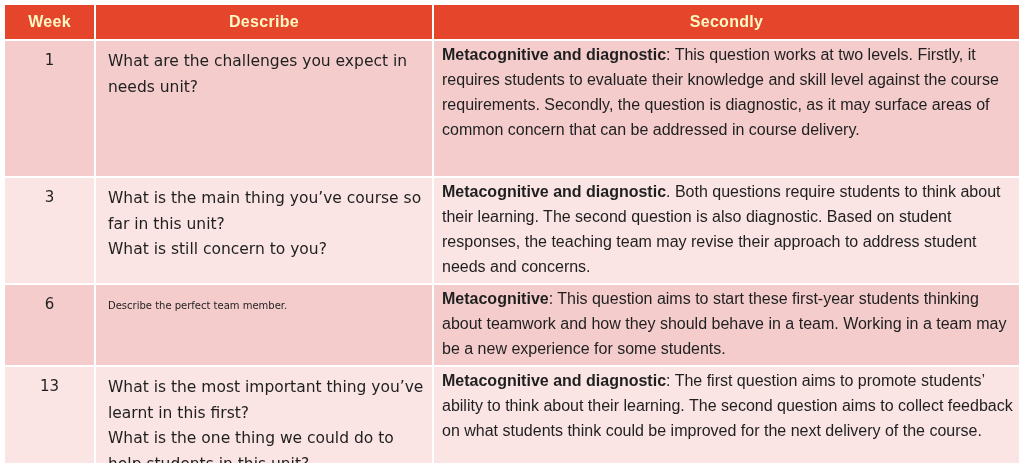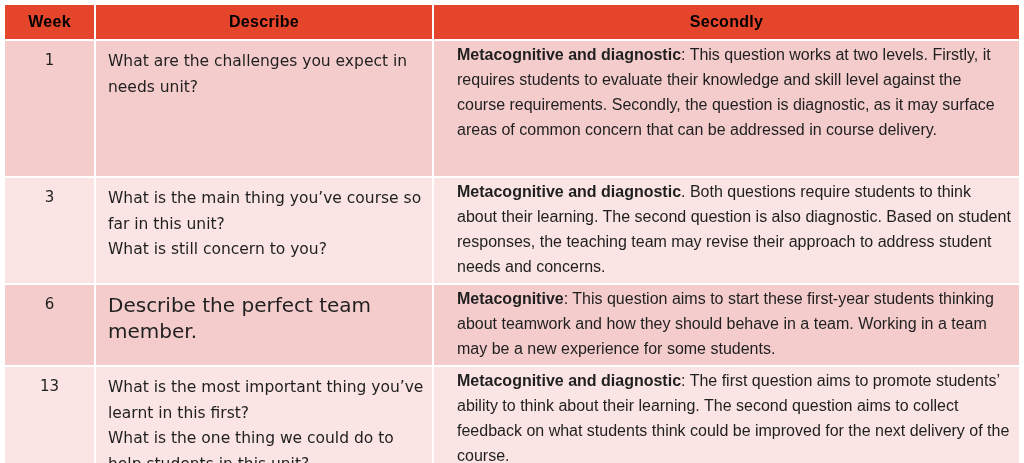--- a/index.html
+++ b/index.html
@@ -18,21 +18,21 @@
       left: 5px;
       top: 5px;
       width: 1014px;
       border-collapse: separate;
       border-spacing: 2px;
       margin: -2px;
       table-layout: fixed;
     }
     .table th {
       background: #e5452a;
-      color: #000000;
+      color: #fef9c3;
       font-family: "Liberation Sans", "DejaVu Sans", sans-serif;
       font-weight: bold;
       font-size: 16px;
       height: 34px;
       padding: 0;
       text-align: center;
       vertical-align: middle;
       letter-spacing: 0.3px;
     }
     .table td {
@@ -56,30 +56,30 @@
       font-size: 15.5px;
       line-height: 25.5px;
       padding-left: 12px;
       padding-top: 8px;
     }
     td.question .q-line { display: block; }
     td.purpose {
       font-family: "Liberation Sans", "DejaVu Sans", sans-serif;
       font-size: 16px;
       line-height: 25px;
-      padding-left: 23px;
+      padding-left: 8px;
       padding-right: 6px;
       padding-top: 1px;
     }
     td.purpose .lead { font-weight: bold; }
     .row-1 td { height: 121px; }
     .row-2 td { height: 85px; }
     .row-3 td { height: 66px; }
     .row-4 td { height: 104px; }
-    .row-3 td.question { font-size: 20px; }
+    .row-3 td.question { font-size: 10px; }
   </style>
 </head>
 <body>
 
 <table class="table">
   <colgroup>
     <col class="col-week">
     <col class="col-question">
     <col class="col-purpose">
   </colgroup>

